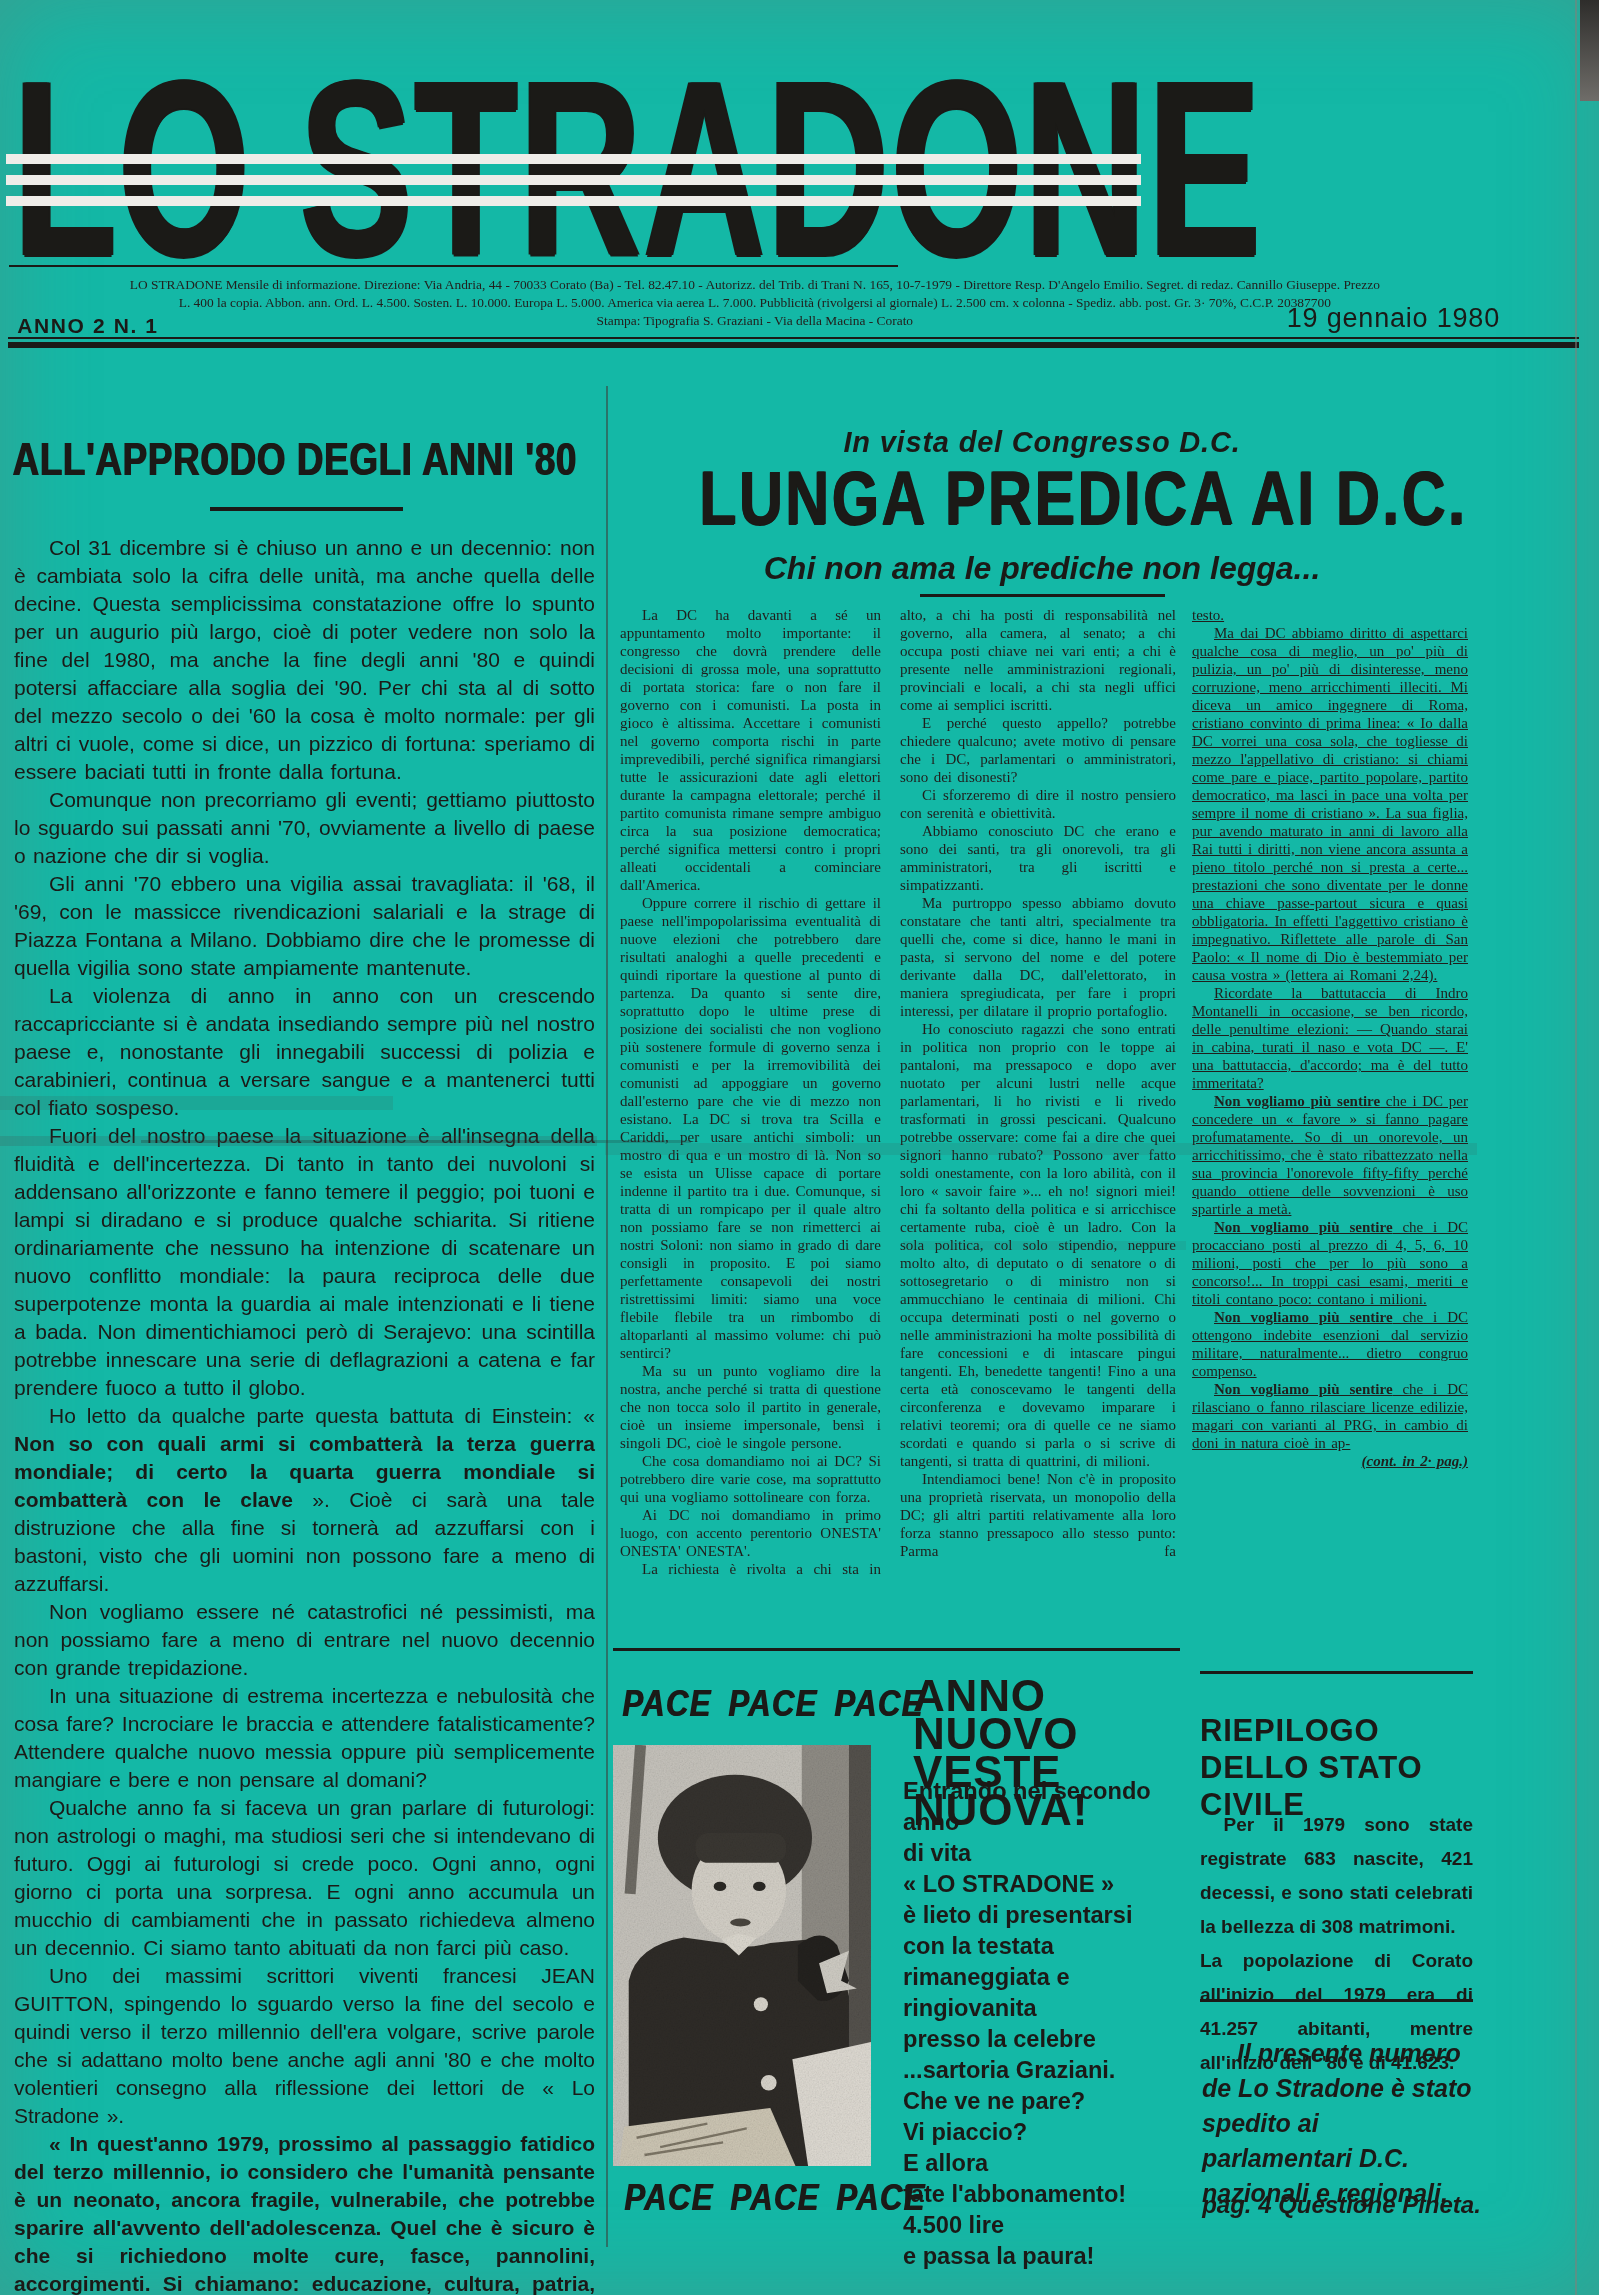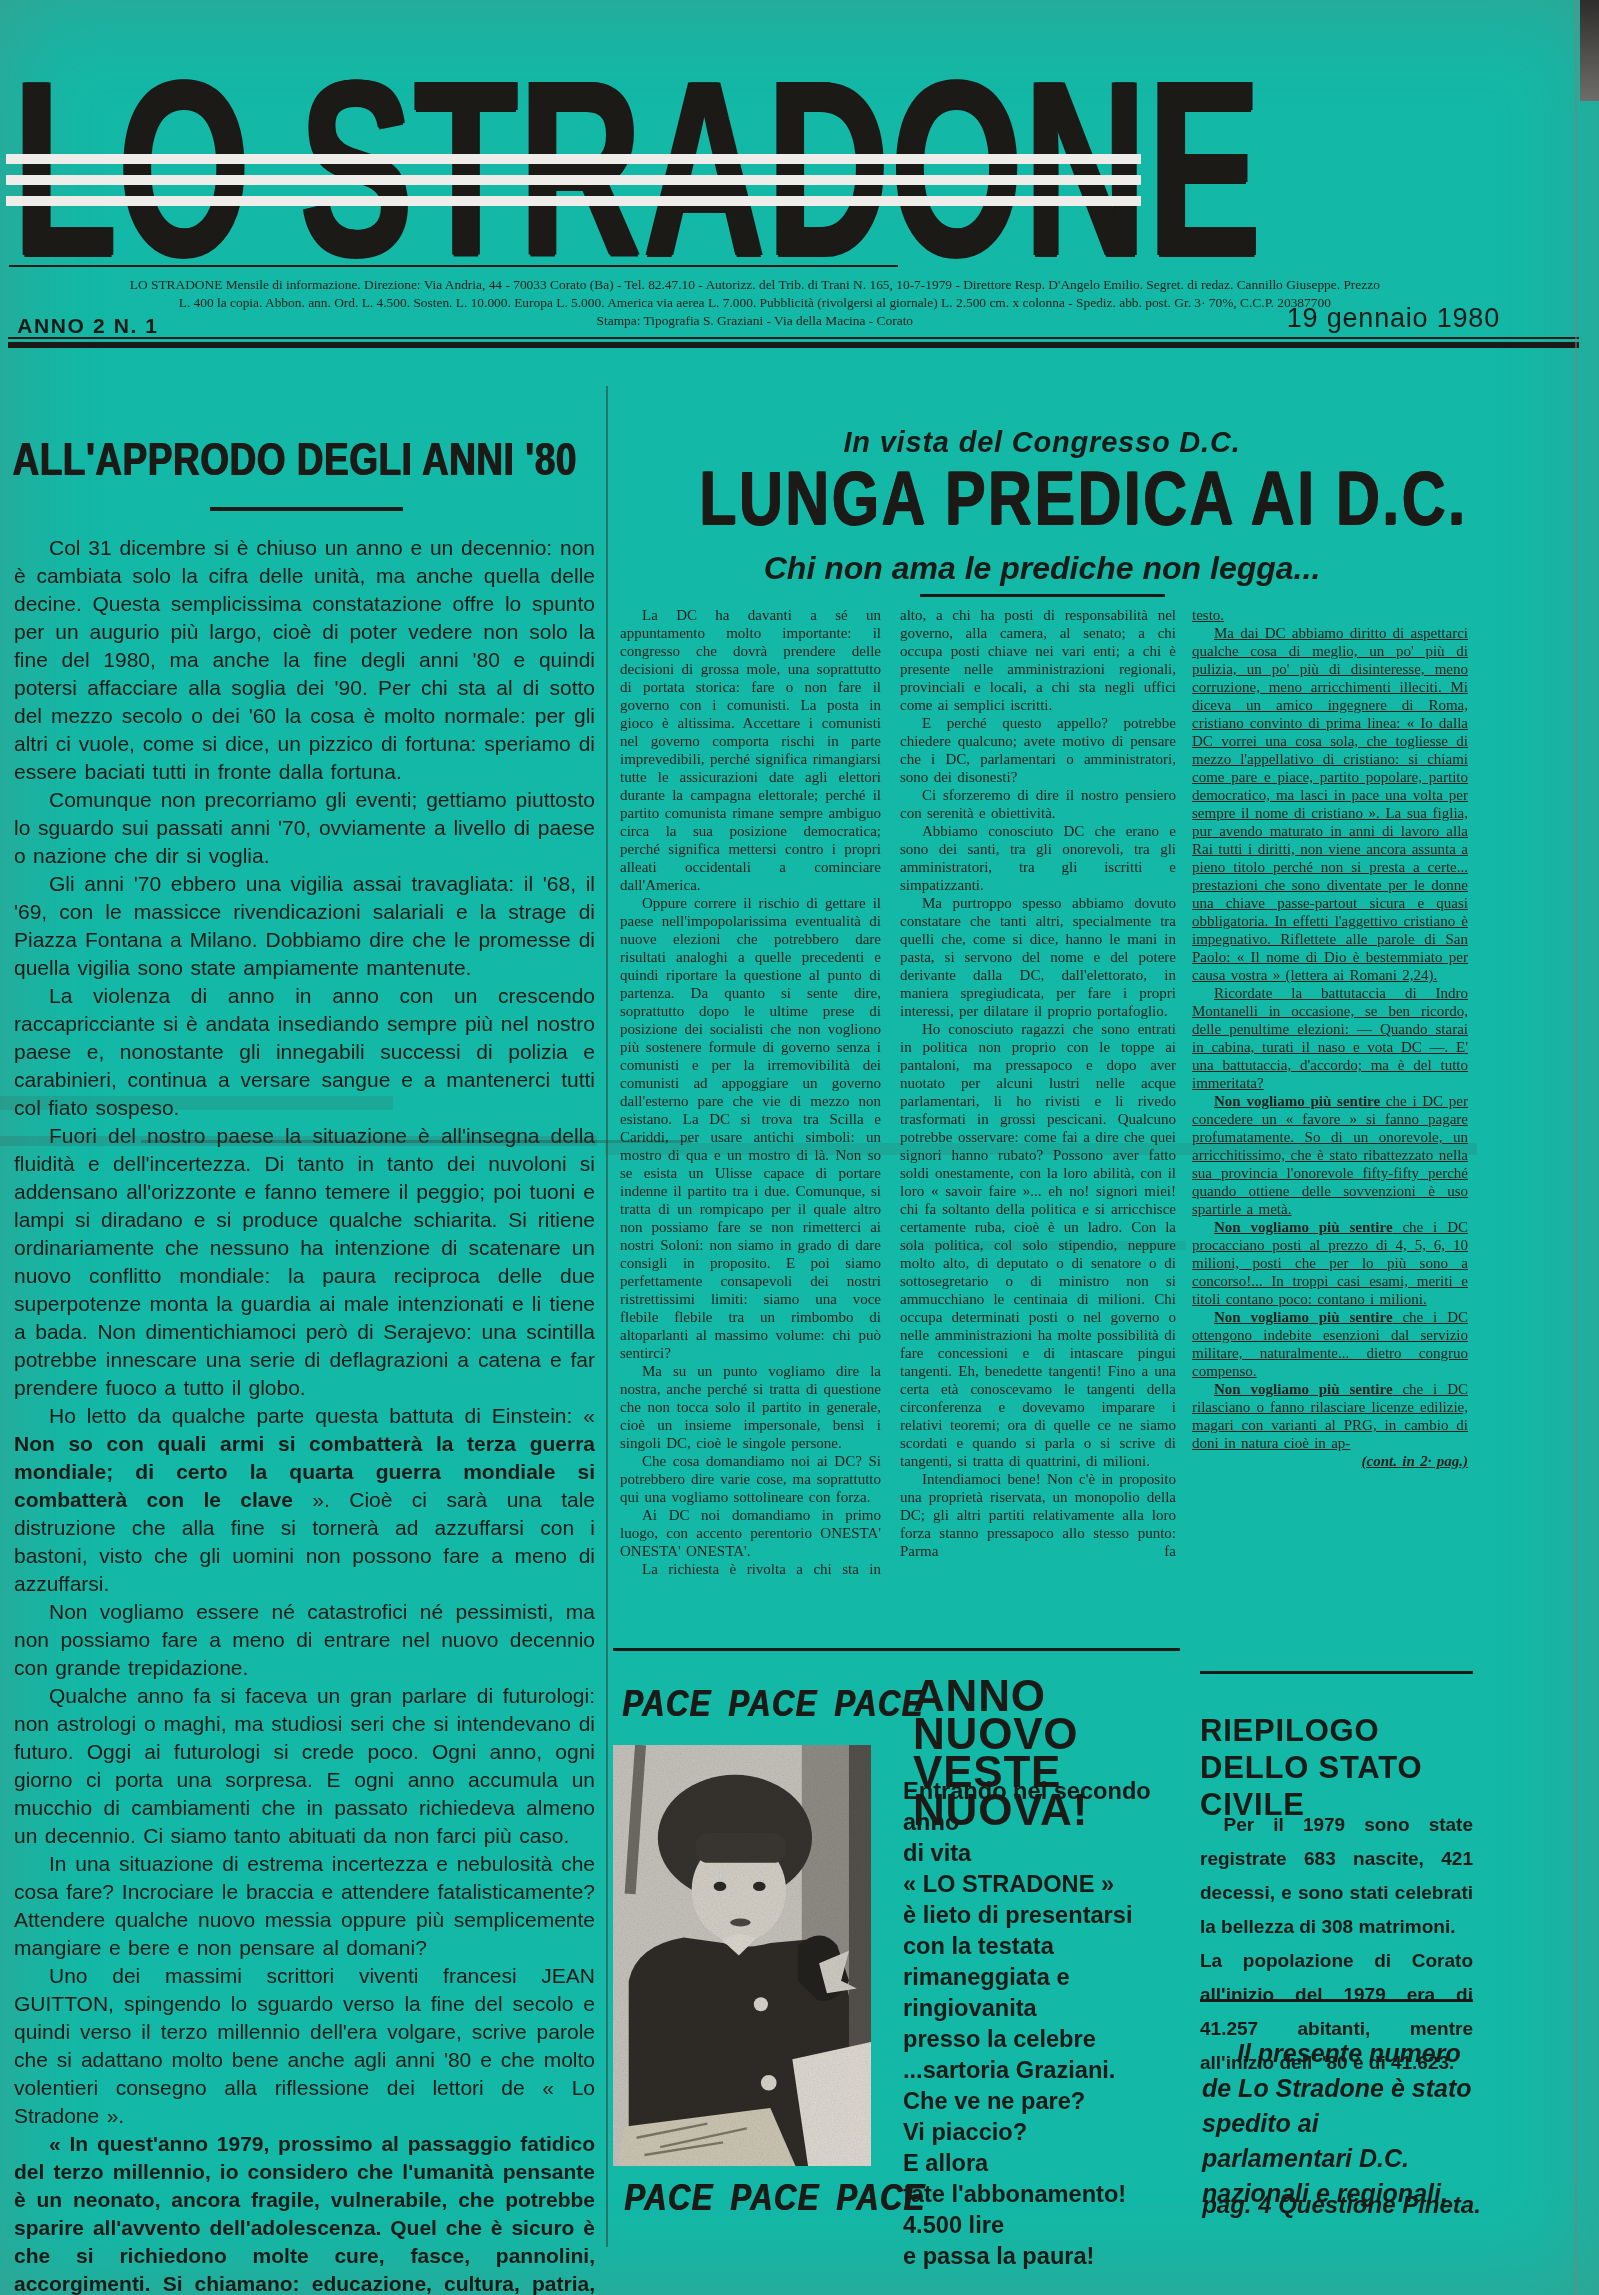--- a/index.html
+++ b/index.html
@@ -155,22 +155,22 @@
   <div class="left-headline">ALL'APPRODO DEGLI ANNI '80</div>
   <div class="left-headline-underline"></div>
   <div class="left-body">
       <p><span>Col 31 dicembre si è chiuso un anno e un decennio: non è cambiata solo la cifra delle unità, ma anche quella delle decine. Questa semplicissima constatazione offre lo spunto per un augurio più largo, cioè di poter vedere non solo la fine del 1980, ma anche la fine degli anni '80 e quindi potersi affacciare alla soglia dei '90. Per chi sta al di sotto del mezzo secolo o dei '60 la cosa è molto normale: per gli altri ci vuole, come si dice, un pizzico di fortuna: speriamo di essere baciati tutti in fronte dalla fortuna.</span></p>
       <p><span>Comunque non precorriamo gli eventi; gettiamo piuttosto lo sguardo sui passati anni '70, ovviamente a livello di paese o nazione che dir si voglia.</span></p>
       <p><span>Gli anni '70 ebbero una vigilia assai travagliata: il '68, il '69, con le massicce rivendicazioni salariali e la strage di Piazza Fontana a Milano. Dobbiamo dire che le promesse di quella vigilia sono state ampiamente mantenute.</span></p>
       <p><span>La violenza di anno in anno con un crescendo raccapricciante si è andata insediando sempre più nel nostro paese e, nonostante gli innegabili successi di polizia e carabinieri, continua a versare sangue e a mantenerci tutti col fiato sospeso.</span></p>
       <p><span>Fuori del nostro paese la situazione è all'insegna della fluidità e dell'incertezza. Di tanto in tanto dei nuvoloni si addensano all'orizzonte e fanno temere il peggio; poi tuoni e lampi si diradano e si produce qualche schiarita. Si ritiene ordinariamente che nessuno ha intenzione di scatenare un nuovo conflitto mondiale: la paura reciproca delle due superpotenze monta la guardia ai male intenzionati e li tiene a bada. Non dimentichiamoci però di Serajevo: una scintilla potrebbe innescare una serie di deflagrazioni a catena e far prendere fuoco a tutto il globo.</span></p>
       <p><span>Ho letto da qualche parte questa battuta di Einstein: « </span><span style="font-weight: bold;">Non so con quali armi si combatterà la terza guerra mondiale; di certo la quarta guerra mondiale si combatterà con le clave</span><span> ». Cioè ci sarà una tale distruzione che alla fine si tornerà ad azzuffarsi con i bastoni, visto che gli uomini non possono fare a meno di azzuffarsi.</span></p>
       <p><span>Non vogliamo essere né catastrofici né pessimisti, ma non possiamo fare a meno di entrare nel nuovo decennio con grande trepidazione.</span></p>
+      <p><span>In una situazione di estrema incertezza e nebulosità che cosa fare? Incrociare le braccia e attendere fatalisticamente? Attendere qualche nuovo messia oppure più semplicemente mangiare e bere e non pensare al domani?</span></p>
       <p><span>Qualche anno fa si faceva un gran parlare di futurologi: non astrologi o maghi, ma studiosi seri che si intendevano di futuro. Oggi ai futurologi si crede poco. Ogni anno, ogni giorno ci porta una sorpresa. E ogni anno accumula un mucchio di cambiamenti che in passato richiedeva almeno un decennio. Ci siamo tanto abituati da non farci più caso.</span></p>
-      <p><span>In una situazione di estrema incertezza e nebulosità che cosa fare? Incrociare le braccia e attendere fatalisticamente? Attendere qualche nuovo messia oppure più semplicemente mangiare e bere e non pensare al domani?</span></p>
       <p><span>Uno dei massimi scrittori viventi francesi JEAN GUITTON, spingendo lo sguardo verso la fine del secolo e quindi verso il terzo millennio dell'era volgare, scrive parole che si adattano molto bene anche agli anni '80 e che molto volentieri consegno alla riflessione dei lettori de « Lo Stradone ».</span></p>
       <p><span style="font-weight: bold;">« In quest'anno 1979, prossimo al passaggio fatidico del terzo millennio, io considero che l'umanità pensante è un neonato, ancora fragile, vulnerabile, che potrebbe sparire all'avvento dell'adolescenza. Quel che è sicuro è che si richiedono molte cure, fasce, pannolini, accorgimenti. Si chiamano: educazione, cultura, patria, scuola, religione. Scorgo tali cose come avvolgimenti che proteggono la crescita e le impediscono di essere selvaggia e rabbiosa, rassicurandola, preparandola all'ultima nascita, quando l'essere incompiuto sarà precipitato dal seno delle cose, nel seno di Dio. »</span></p>
     </div>
 
   <div class="vrule-left-mid"></div>
 
   <div class="main-kicker">In vista del Congresso D.C.</div>
   <div class="main-headline">LUNGA PREDICA AI D.C.</div>
   <div class="main-subhead">Chi non ama le prediche non legga...</div>
   <div class="subhead-underline"></div>

